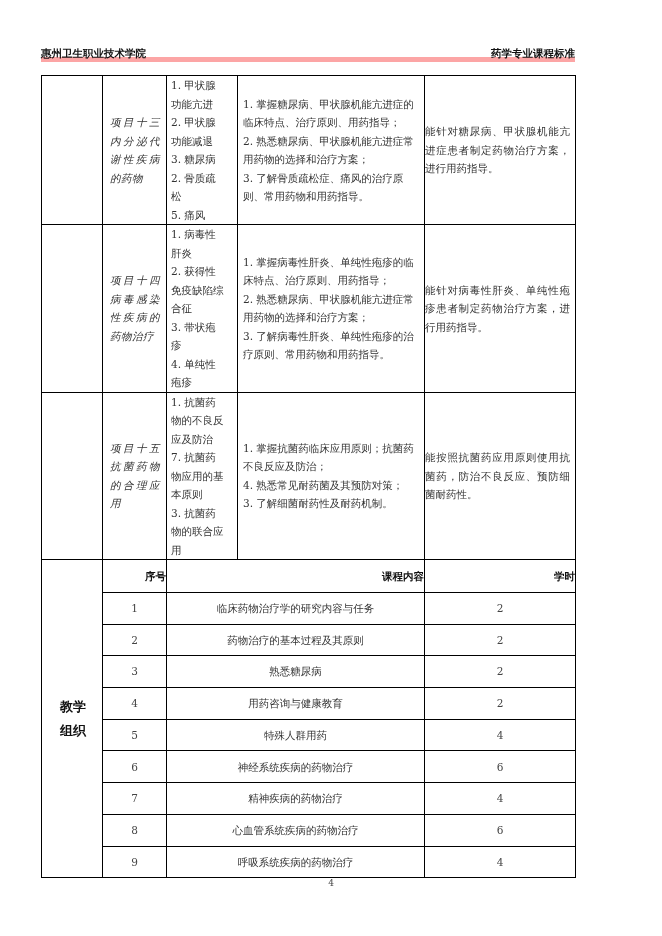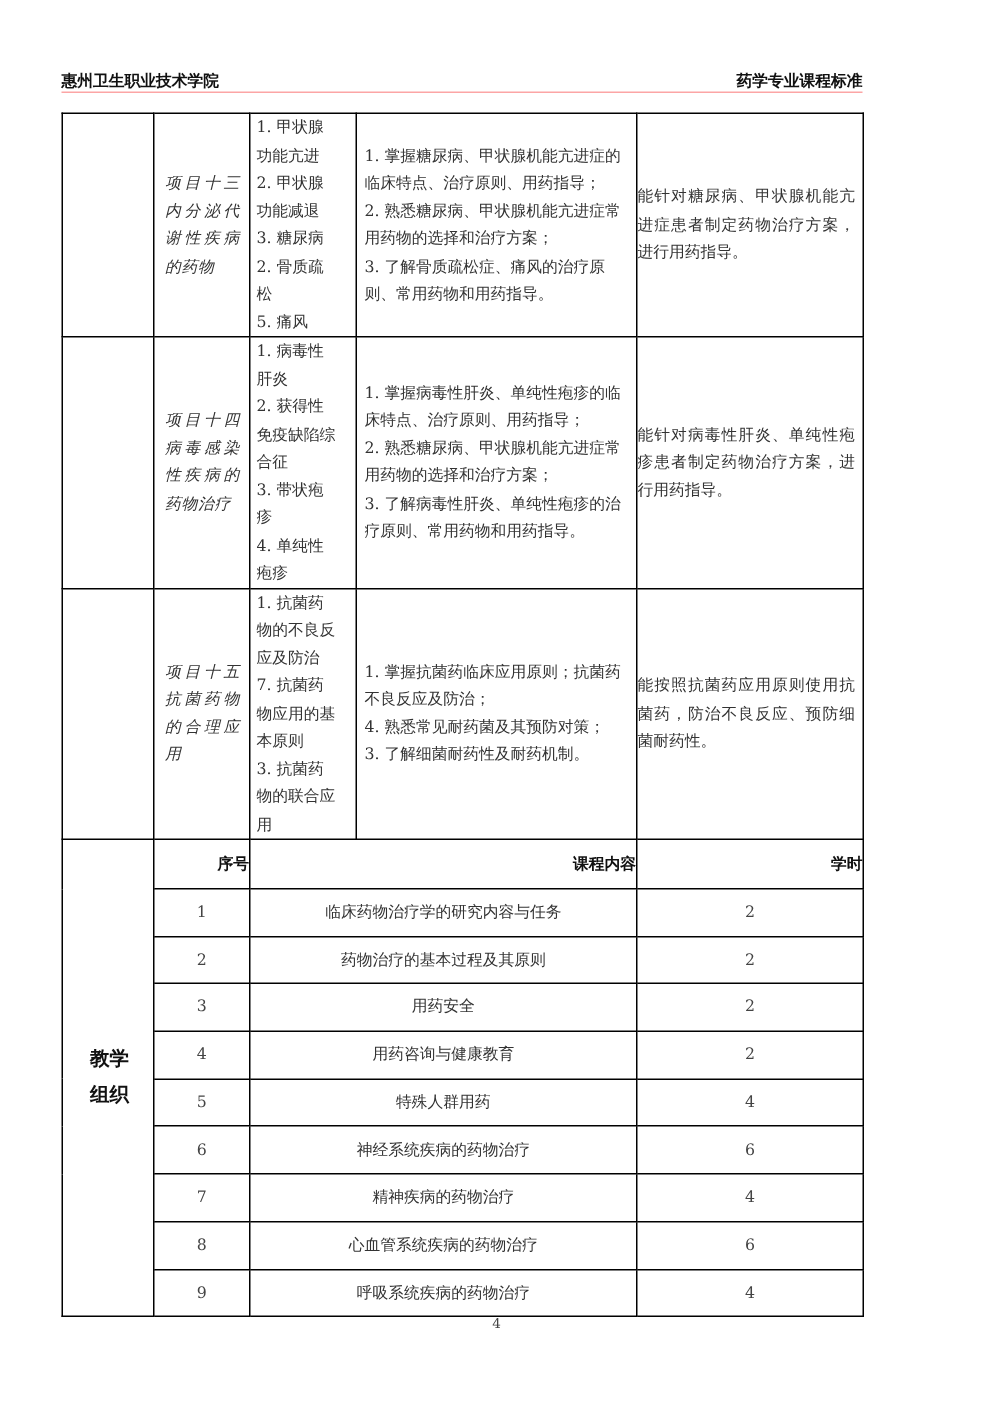--- a/index.html
+++ b/index.html
@@ -1,21 +1,21 @@
 <!DOCTYPE html>
 <html><head>
   <meta charset="utf-8">
   <style>
     * { box-sizing: border-box; margin: 0; padding: 0; }
     html, body { width: 662px; height: 936px; background: #ffffff; overflow: hidden; }
     body { position: relative; font-family: "DejaVu Serif", "Liberation Serif", serif; color: #222; }
 
     .page-header {
       position: absolute; left: 41px; top: 44px; width: 534px; height: 18px;
-      border-bottom: 1px solid #fca5a5;
+      border-bottom: 5px solid #fca5a5;
       font-family: "DejaVu Sans", "Liberation Sans", sans-serif;
       font-weight: bold; font-size: 10.5px; color: #111;
     }
     .page-header .left { position: absolute; left: 0; top: 3px; }
     .page-header .right { position: absolute; right: 0; top: 3px; }
 
     table.main {
       position: absolute; left: 41px; top: 75px; width: 534px;
       border-collapse: collapse; table-layout: fixed;
     }
@@ -134,21 +134,21 @@
       <td colspan="2">临床药物治疗学的研究内容与任务</td>
       <td class="hrs">2</td>
     </tr>
     <tr class="org-row">
       <td class="num">2</td>
       <td colspan="2">药物治疗的基本过程及其原则</td>
       <td class="hrs">2</td>
     </tr>
     <tr class="org-row">
       <td class="num">3</td>
-      <td colspan="2">用药安全</td>
+      <td colspan="2">熟悉糖尿病</td>
       <td class="hrs">2</td>
     </tr>
     <tr class="org-row">
       <td class="num">4</td>
       <td colspan="2">用药咨询与健康教育</td>
       <td class="hrs">2</td>
     </tr>
     <tr class="org-row">
       <td class="num">5</td>
       <td colspan="2">特殊人群用药</td>

